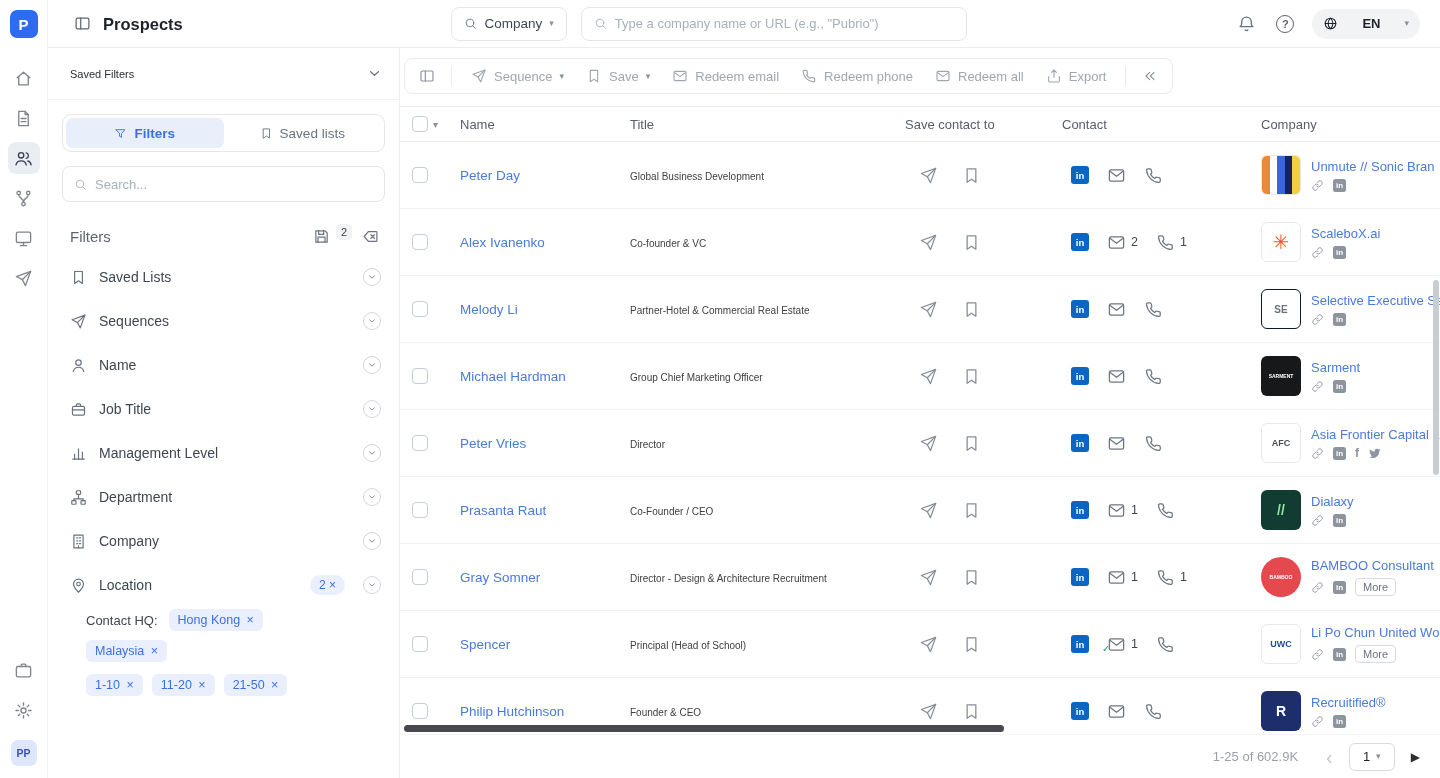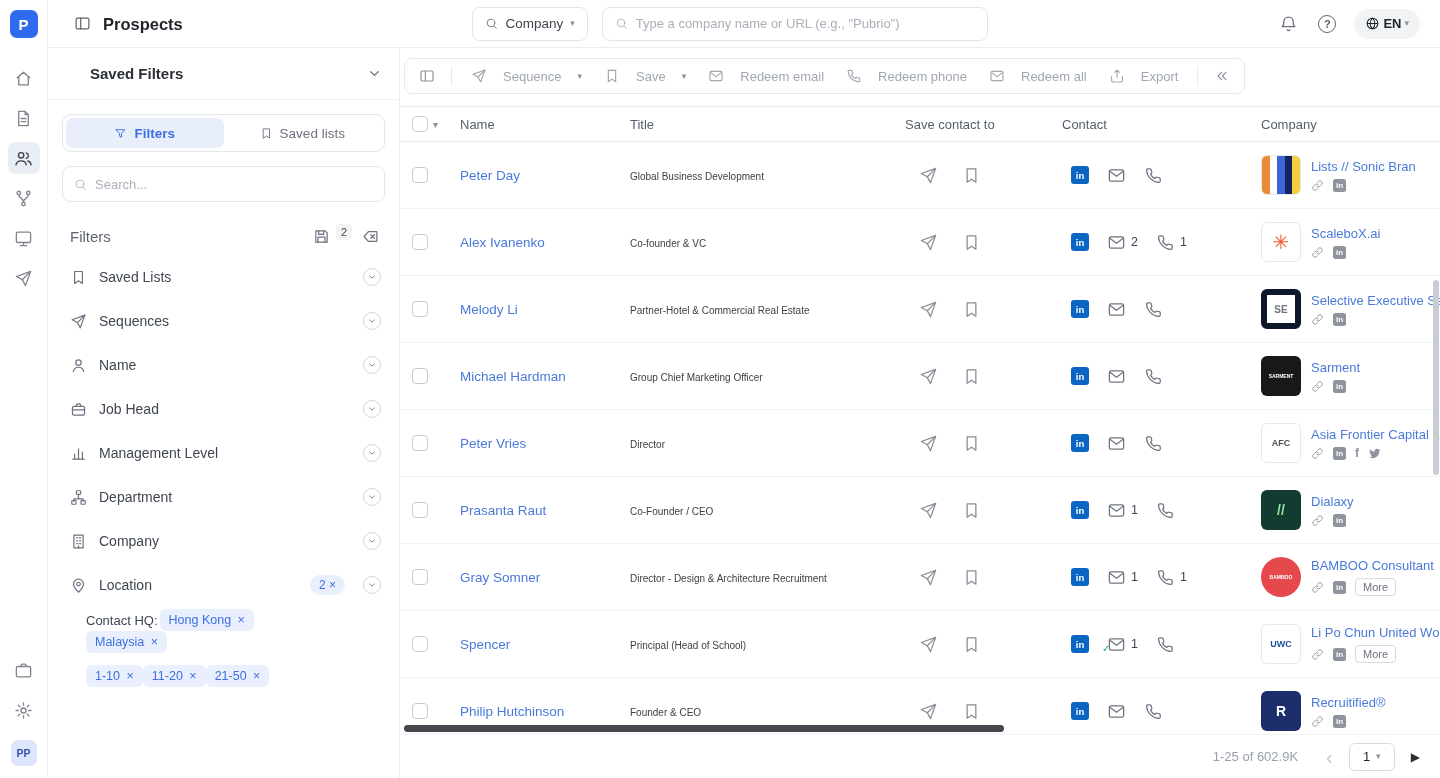--- a/index.html
+++ b/index.html
@@ -32,56 +32,56 @@
   .topbar { height:48px; flex:none; display:flex; align-items:center; padding:0 20px 0 24px; border-bottom:1px solid #ecedf0; gap:10px; }
   .tb-left { display:flex; align-items:flex-end; gap:10px; color:#1f2329; }
   .tb-title { font-size:16.5px; font-weight:700; }
   .tb-center { margin:0 auto; display:flex; align-items:center; gap:14px; }
   .pill-select { height:34px; border:1px solid #e3e6ea; border-radius:8px; background:#fff; display:flex; align-items:center; gap:7px; padding:0 12px; color:#3f4652; cursor:pointer; }
   .big-search { width:386px; height:34px; border:1px solid #e3e6ea; border-radius:8px; display:flex; align-items:center; gap:8px; padding:0 12px; color:#9aa1ab; }
   .big-search input { border:none; outline:none; flex:1; font-size:13px; font-family:inherit; color:#1f2329; }
   .big-search input::placeholder { color:#a9b0ba; }
   .tb-right { display:flex; align-items:center; gap:18px; color:#5f6368; }
   .help-circle { width:18px; height:18px; border:1.6px solid #5f6368; border-radius:50%; font-size:11px; font-weight:700; display:flex; align-items:center; justify-content:center; }
-  .lang-pill { height:30px; background:#f1f3f5; border-radius:999px; display:flex; align-items:center; gap:3px; padding:0 11px; color:#1f2329; font-weight:600; font-size:13px; cursor:pointer; }
+  .lang-pill { height:30px; background:#f1f3f5; border-radius:999px; display:flex; align-items:center; gap:24px; padding:0 11px; color:#1f2329; font-weight:600; font-size:13px; cursor:pointer; }
 
   .content { flex:1; display:flex; min-height:0; }
 
   
   .sidebar { width:352px; flex:none; border-right:1px solid #ecedf0; display:flex; flex-direction:column; overflow:hidden; }
   .sf-header { height:52px; flex:none; display:flex; align-items:center; justify-content:space-between; padding:0 16px 0 22px; border-bottom:1px solid #f2f3f5; }
-  .sf-title { font-size:15px; font-weight:700; color:#2a2f36;margin-left:20px; }
+  .sf-title { font-size:11px; font-weight:400; color:#2a2f36; }
   .tabs { margin:14px 14px 0; border:1px solid #e3e6ea; border-radius:9px; padding:3px; display:flex; }
   .tab { flex:1; height:30px; border-radius:7px; display:flex; align-items:center; justify-content:center; gap:7px; font-size:13.5px; color:#6b7280; cursor:pointer; }
   .tab.active { background:#e9eefb; color:#3e6fe0; font-weight:600; }
   .side-search { margin:14px 14px 0; height:36px; border:1px solid #e3e6ea; border-radius:8px; display:flex; align-items:center; gap:8px; padding:0 11px; color:#a9b0ba; }
   .side-search input { border:none; outline:none; flex:1; font-size:13px; font-family:inherit; }
   .side-search input::placeholder { color:#a9b0ba; }
   .filters-head { margin-top:24px; padding:0 18px 0 22px; display:flex; align-items:center; }
   .filters-title { font-size:15px; color:#5d6570; flex:1; }
   .fh-actions { display:flex; align-items:center; gap:8px; color:#6b7280; }
   .mini-badge { min-width:16px; height:16px; padding:0 4px; background:#f1f3f5; border-radius:4px; font-size:11px; color:#444; display:flex; align-items:center; justify-content:center; margin-left:-4px; margin-top:-10px; }
   .icon-btn { background:none; border:none; color:#6b7280; display:flex; align-items:center; cursor:pointer; padding:2px; }
   .f-list { margin-top:8px; overflow:hidden; flex:1; }
   .f-item { height:44px; display:flex; align-items:center; gap:12px; padding:0 18px 0 22px; color:#3f4652; cursor:pointer; }
   .f-item .ic { color:#6b7280; }
   .f-label { flex:1; font-size:14px; }
   .f-badge { background:#e9effc; color:#3e6fe0; border-radius:999px; font-size:12px; padding:3px 9px; margin-right:6px; white-space:nowrap; cursor:pointer; }
   .f-exp { width:18px; height:18px; border:1px solid #d3d8de; border-radius:50%; color:#b6bcc4; display:flex; align-items:center; justify-content:center; flex:none; }
-  .f-chips { padding:2px 60px 10px 38px; display:flex; align-items:center; flex-wrap:wrap; max-width:300px; }
+  .f-chips { padding:2px 60px 10px 38px; display:flex; align-items:center; gap:9px; flex-wrap:wrap; max-width:300px; }
   .chip-prefix { font-size:13px; color:#3f4652; margin-right:2px; }
   .chip { background:#e9effc; color:#3e6fe0; border-radius:6px; font-size:12.5px; padding:4px 9px; white-space:nowrap; cursor:pointer; }
   .chip-x { margin-left:3px; color:#3e6fe0; }
 
   
   .main { flex:1; min-width:0; display:flex; flex-direction:column; position:relative; overflow:hidden; }
   .toolbar-wrap { padding:10px 0 0 4px; flex:none; }
   .toolbar { display:inline-flex; align-items:center; height:36px; border:1px solid #e8eaee; border-radius:8px; background:#fff; padding:0 6px; gap:2px; }
   .tb-divider { width:1px; height:20px; background:#e8eaee; margin:0 6px; }
-  .tb-btn { background:none; border:none; display:flex; align-items:center; gap:16px; color:#a0a7b1; font-size:13px; font-family:inherit; padding:0 11px; height:28px; cursor:pointer;text-align:right; }
+  .tb-btn { background:none; border:none; display:flex; align-items:center; gap:7px; color:#a0a7b1; font-size:13px; font-family:inherit; padding:0 11px; height:28px; cursor:pointer;text-align:right; }
   .tb-btn .ic { width:16px; height:16px; }
   .panel-btn { padding:0 8px; }
 
   .thead { margin-top:12px; height:36px; flex:none; display:flex; align-items:center; border-top:1px solid #e9ebee; border-bottom:1px solid #e9ebee; color:#555e6b; font-size:13px; width:1201px; }
   .tbody { flex:1; overflow:hidden; }
   .tr { width:1201px; height:67px; display:flex; align-items:center; border-bottom:1px solid #f0f2f4; }
   .th, .td { padding-right:12px; overflow:hidden; white-space:nowrap; }
   .ccb { width:60px; flex:none; padding-left:12px; display:flex; align-items:center; gap:5px; }
   .c0 { width:170px; flex:none; }
   .c1 { width:275px; flex:none; }
@@ -423,21 +423,21 @@
               <span class="f-exp">
                 <svg class="ic ic-xs">
                   <use href="#i-chevdown"></use>
                 </svg>
               </span>
             </div>
             <div class="f-item">
               <svg class="ic">
                 <use href="#i-briefcase"></use>
               </svg>
-              <span class="f-label">Job Head</span>
+              <span class="f-label">Job Title</span>
               <span class="f-exp">
                 <svg class="ic ic-xs">
                   <use href="#i-chevdown"></use>
                 </svg>
               </span>
             </div>
             <div class="f-item">
               <svg class="ic">
                 <use href="#i-chart"></use>
               </svg>
@@ -593,21 +593,21 @@
                 </span>
                 <span class="cgroup">
                   <svg class="ic ic-c">
                     <use href="#i-phone"></use>
                   </svg>
                 </span>
               </div>
               <div class="td c4 company">
                 <span class="logo" style="background:linear-gradient(90deg,#e98a3a 0.0% 20.0%,#ffffff 20.0% 40.0%,#3a66d8 40.0% 60.0%,#15235f 60.0% 80.0%,#f3cf3f 80.0% 100.0%);border:1px solid #e6e8ec;"></span>
                 <span class="comp-right">
-                  <a class="comp-link">Lists // Sonic Bran</a>
+                  <a class="comp-link">Unmute // Sonic Bran</a>
                   <span class="socials">
                     <span class="sbtn">
                       <svg class="ic ic-s">
                         <use href="#i-link"></use>
                       </svg>
                     </span>
                     <span class="s-in">in</span>
                   </span>
                 </span>
               </div>
@@ -685,21 +685,21 @@
                     <use href="#i-envelope"></use>
                   </svg>
                 </span>
                 <span class="cgroup">
                   <svg class="ic ic-c">
                     <use href="#i-phone"></use>
                   </svg>
                 </span>
               </div>
               <div class="td c4 company">
-                <span class="logo" style="background:#ffffff;color:#6b7280;font-size:10px;border:6px solid #0f172a;">SE</span>
+                <span class="logo" style="background:#ffffff;color:#6b7280;font-size:10px;border:1px solid #0f172a;">SE</span>
                 <span class="comp-right">
                   <a class="comp-link">Selective Executive Se</a>
                   <span class="socials">
                     <span class="sbtn">
                       <svg class="ic ic-s">
                         <use href="#i-link"></use>
                       </svg>
                     </span>
                     <span class="s-in">in</span>
                   </span>

